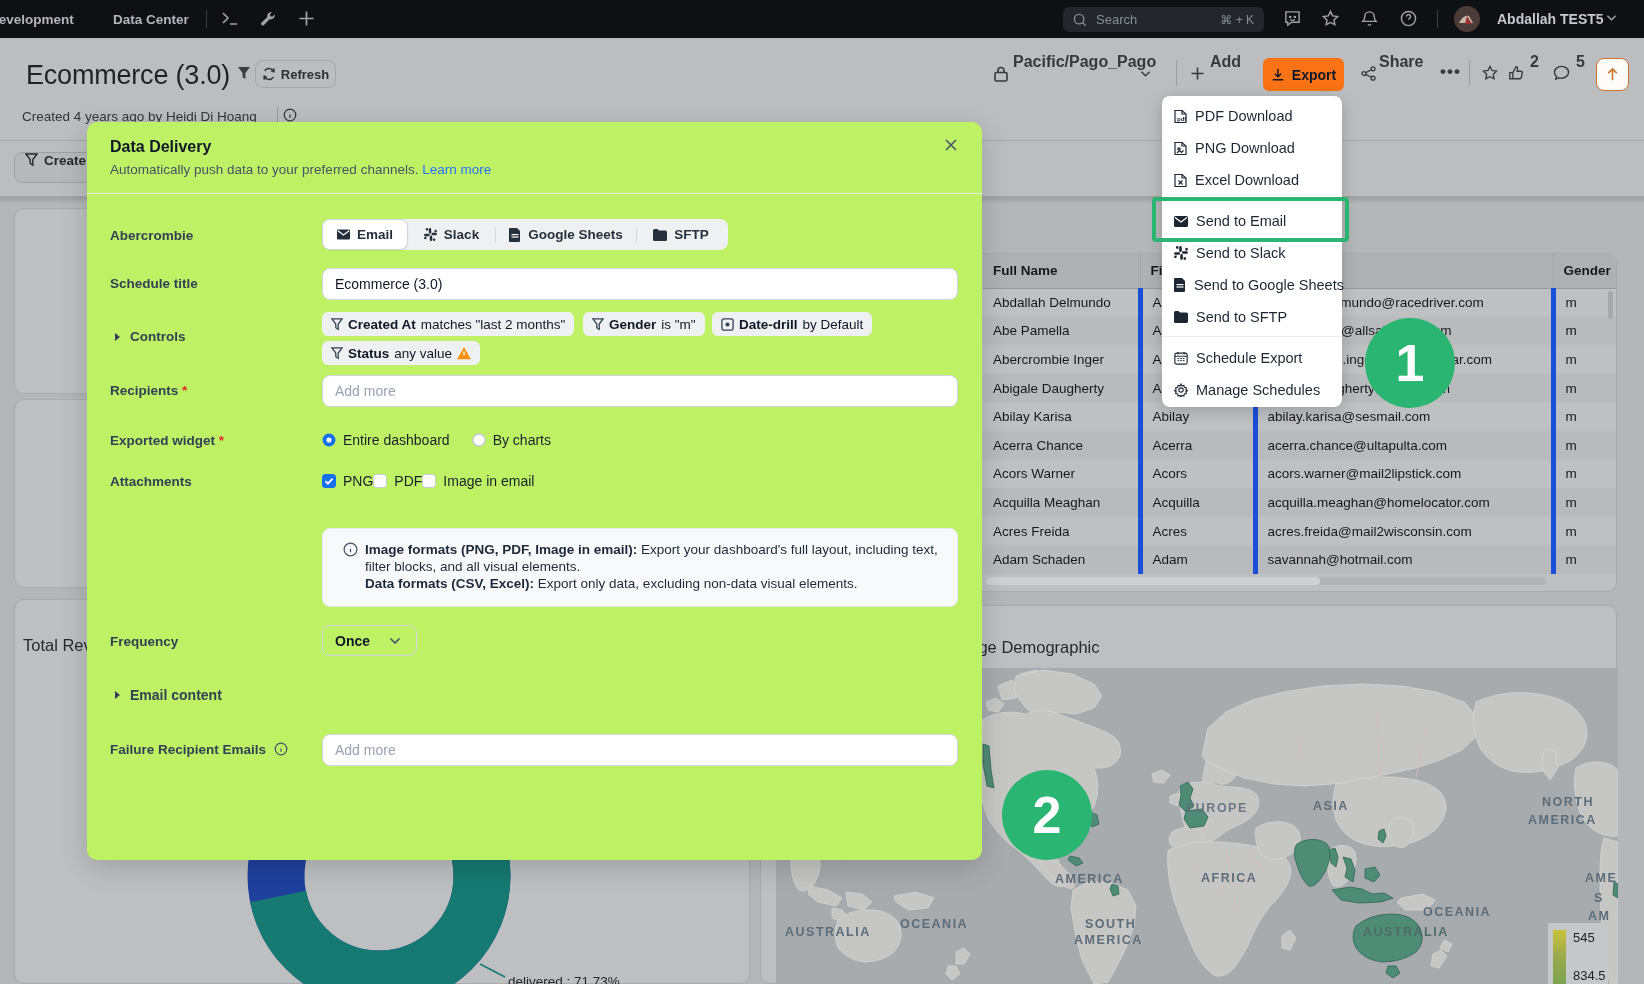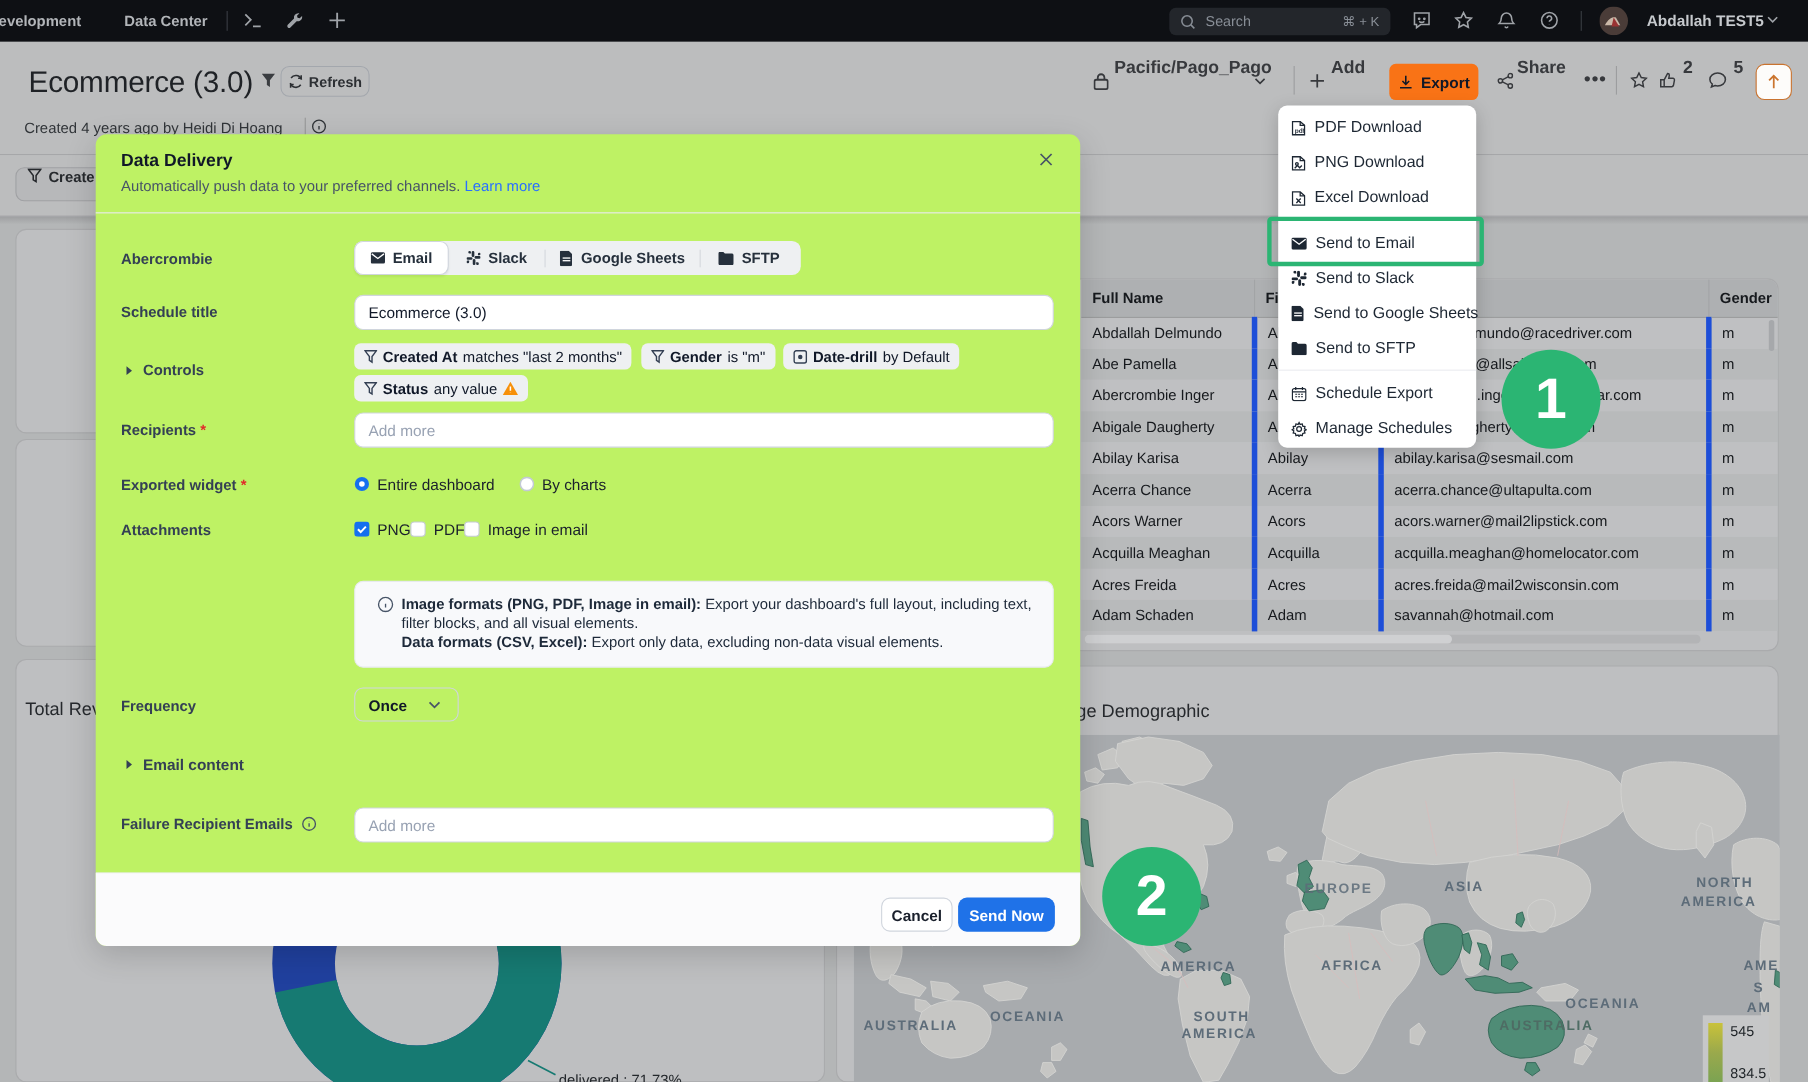--- a/index.html
+++ b/index.html
@@ -444,24 +444,20 @@
 
   <div class="mlabel" style="top:620px">Failure Recipient Emails</div>
   <svg class="abs" style="left:187px;top:620px" width="14" height="14" viewBox="0 0 16 16" fill="none" stroke="#475467" stroke-width="1.4">
       <circle cx="8" cy="8" r="6.6"></circle>
       <path d="M8 7.4v3.6M8 5.2v.2"></path>
     </svg>
   <div class="minput" style="top:612px">
       <span class="ph">Add more</span>
     </div>
 
-  <div id="mfoot">
-    <div id="cancel">Cancel</div>
-    <div id="sendnow">Send Now</div>
-  </div>
 </div>
 
 <div id="exportbtn"><svg width="14" height="14" viewBox="0 0 16 16" fill="none" stroke="#101828" stroke-width="1.6">
       <path d="M8 1v9M4.5 6.5L8 10l3.5-3.5M2 13.5h12"></path>
     </svg>Export</div>
 
 <div id="ddown">
   <div class="dit" style="top:10px"><svg width="13" height="15" viewBox="0 0 13 15" fill="none" stroke="#1d2733" stroke-width="1.2">
         <path d="M1 1.5h7L12 5v8.5H1z"></path>
         <path d="M8 1.5V5h4"></path>

